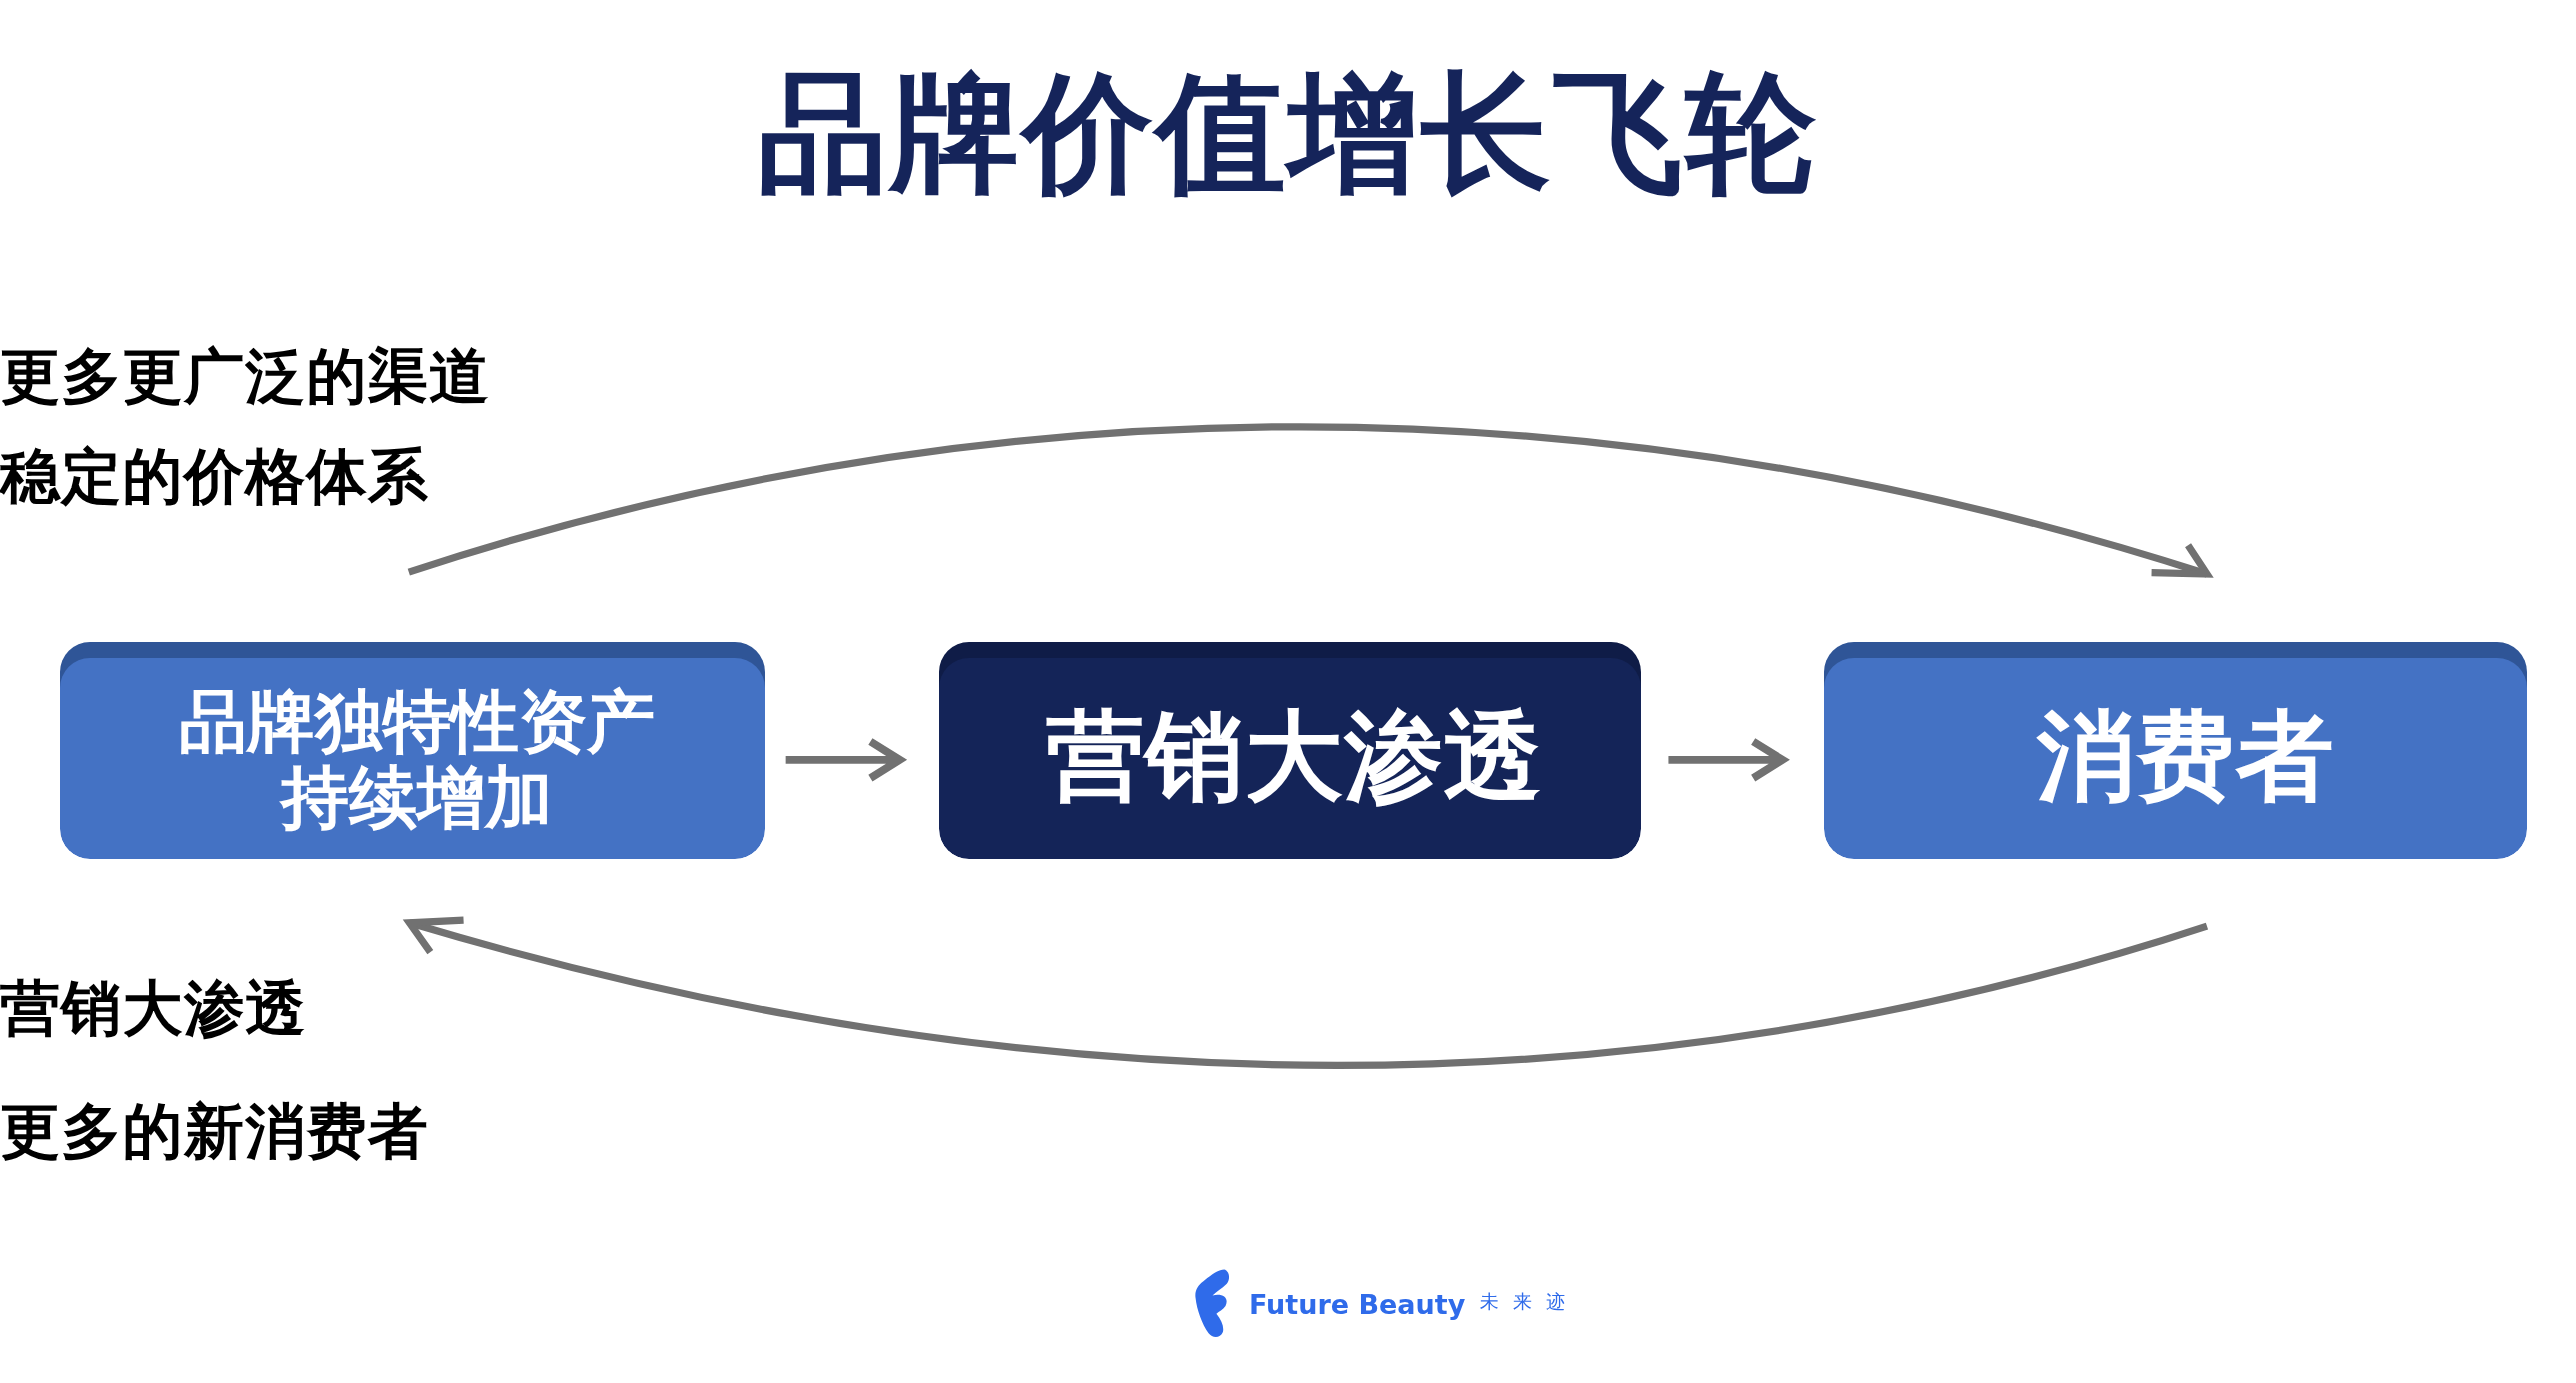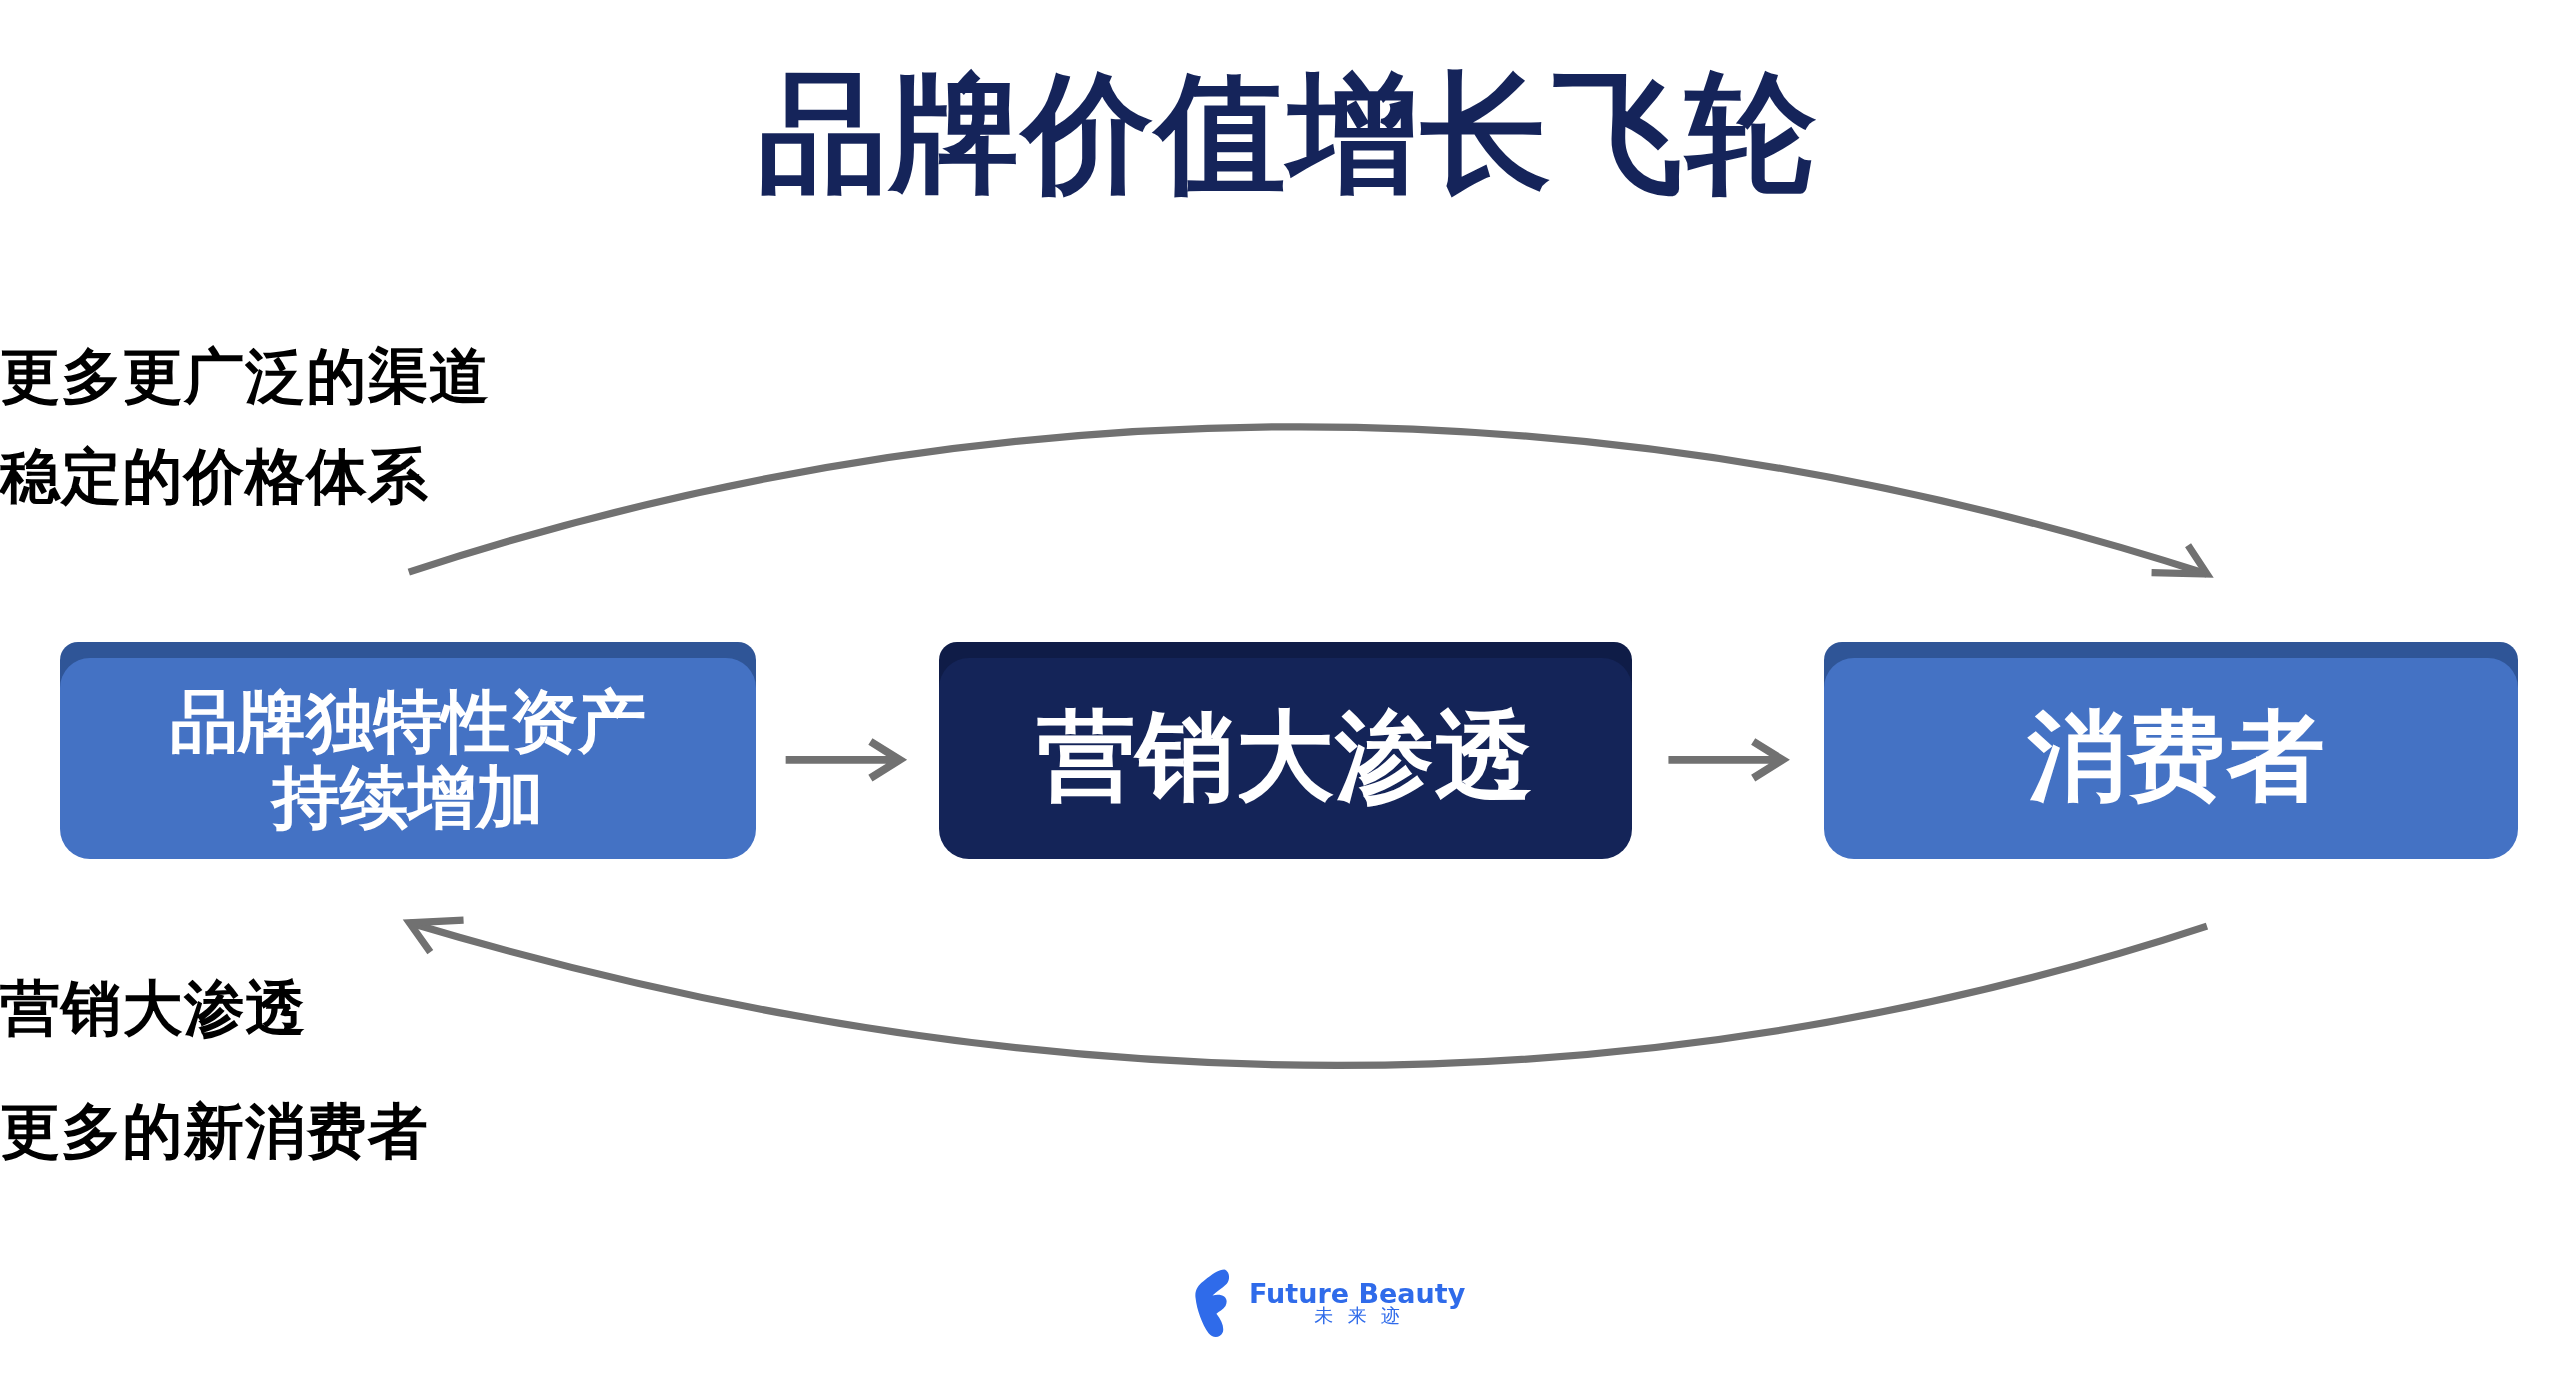--- a/index.html
+++ b/index.html
@@ -7,38 +7,38 @@
          font-family: "DejaVu Sans", "Liberation Sans", sans-serif; }
   .title { position: absolute; left: 0; width: 2576px; top: 68px; text-align: center;
            font-size: 130px; font-weight: bold; color: #15245a; letter-spacing: 2.6px; line-height: 1; }
   .arc-label { position: absolute; left: 0; width: 2576px; text-align: left;
                font-size: 60px; font-weight: bold; color: #000000; line-height: 1; letter-spacing: 1.3px; }
   #lbl-top1 { top: 346px; }
   #lbl-top2 { top: 446px; }
   #lbl-bot1 { top: 978px; }
   #lbl-bot2 { top: 1101px; }
   svg.lines { position: absolute; left: 0; top: 0; }
-  .box { position: absolute; top: 642px; height: 217px; border-radius: 18px; overflow: hidden;
-         display: flex; align-items: center; justify-content: center; }
+  .box { position: absolute; top: 642px; height: 217px; border-radius: 30px; overflow: hidden;
+         display: flex; align-items: center; justify-content: center; padding-left: 9px; }
   .box .band { position: absolute; left: 0; right: 0; top: 0; height: 46px; }
   .box .fill { position: absolute; left: 0; right: 0; top: 16.3px; bottom: 0; border-radius: 30px; }
   .box .text { position: relative; color: #ffffff; font-weight: bold; text-align: center; line-height: 1.12; }
   .box.light .band { background: #2f5597; }
   .box.light .fill { background: #4472c4; }
   .box.dark .band { background: #0f1c47; }
   .box.dark .fill { background: #142458; }
   #box-left { left: 60px; width: 696px; }
   #box-left .text { font-size: 68px; margin-top: 19.6px; }
   #box-mid { left: 939px; width: 693px; }
   #box-mid .text { font-size: 98px; margin-top: 13px; letter-spacing: 1.3px; }
   #box-right { left: 1824px; width: 694px; }
   #box-right .text { font-size: 98px; margin-top: 13px; letter-spacing: 1.3px; margin-left: 12px; }
   .logo { position: absolute; left: 1193px; top: 1265px; height: 78px; display: flex; align-items: center; }
   .logo .mark { width: 39px; height: 72px; margin-right: 17px; }
-  .logo .words { display: flex; flex-direction: column; align-items: center; color: #2f6bea; justify-content: space-between; }
+  .logo .words { display: flex; flex-direction: row; align-items: center; color: #2f6bea; justify-content: space-between; }
   .logo .en { font-size: 27px; font-weight: bold; line-height: 1; }
   .logo .zh { font-size: 19px; font-family: Liberation Mono, monospace; letter-spacing: 14.3px; line-height: 1.15; margin-left: 14.3px; }
 </style>
 </head>
 <body>
 
 <div class="title">品牌价值增长飞轮</div>
 
 <svg class="lines" width="2576" height="1384" viewBox="0 0 3951 2122">
 

